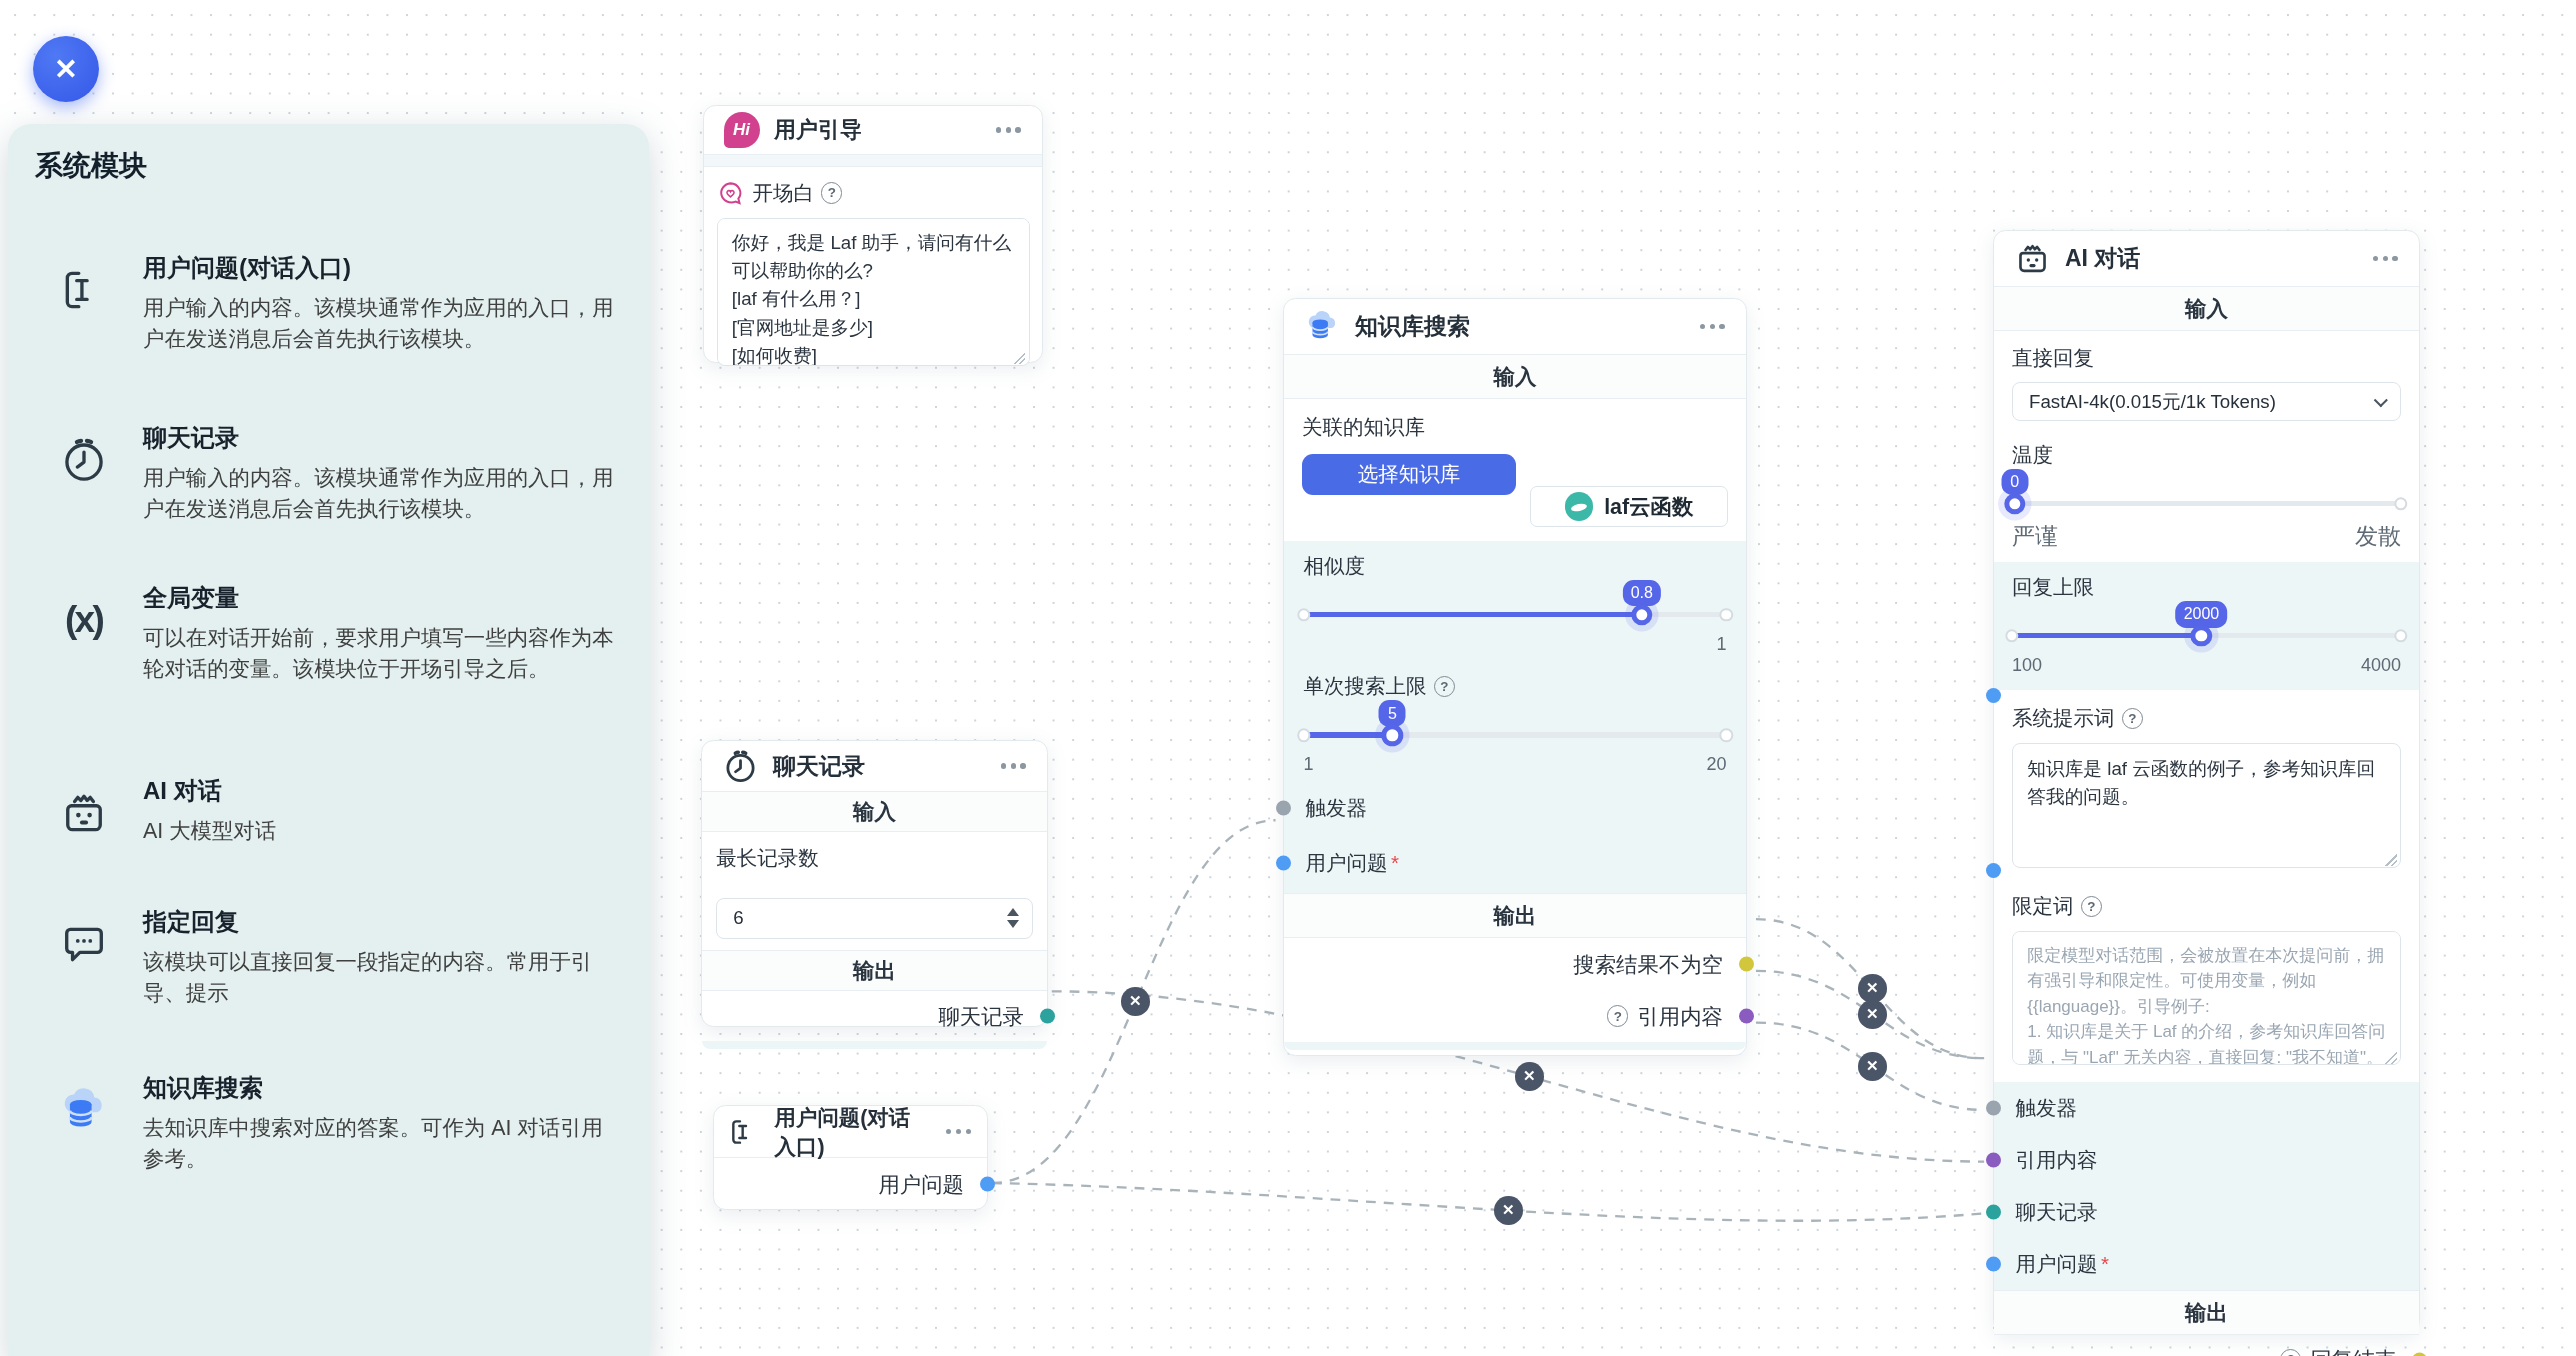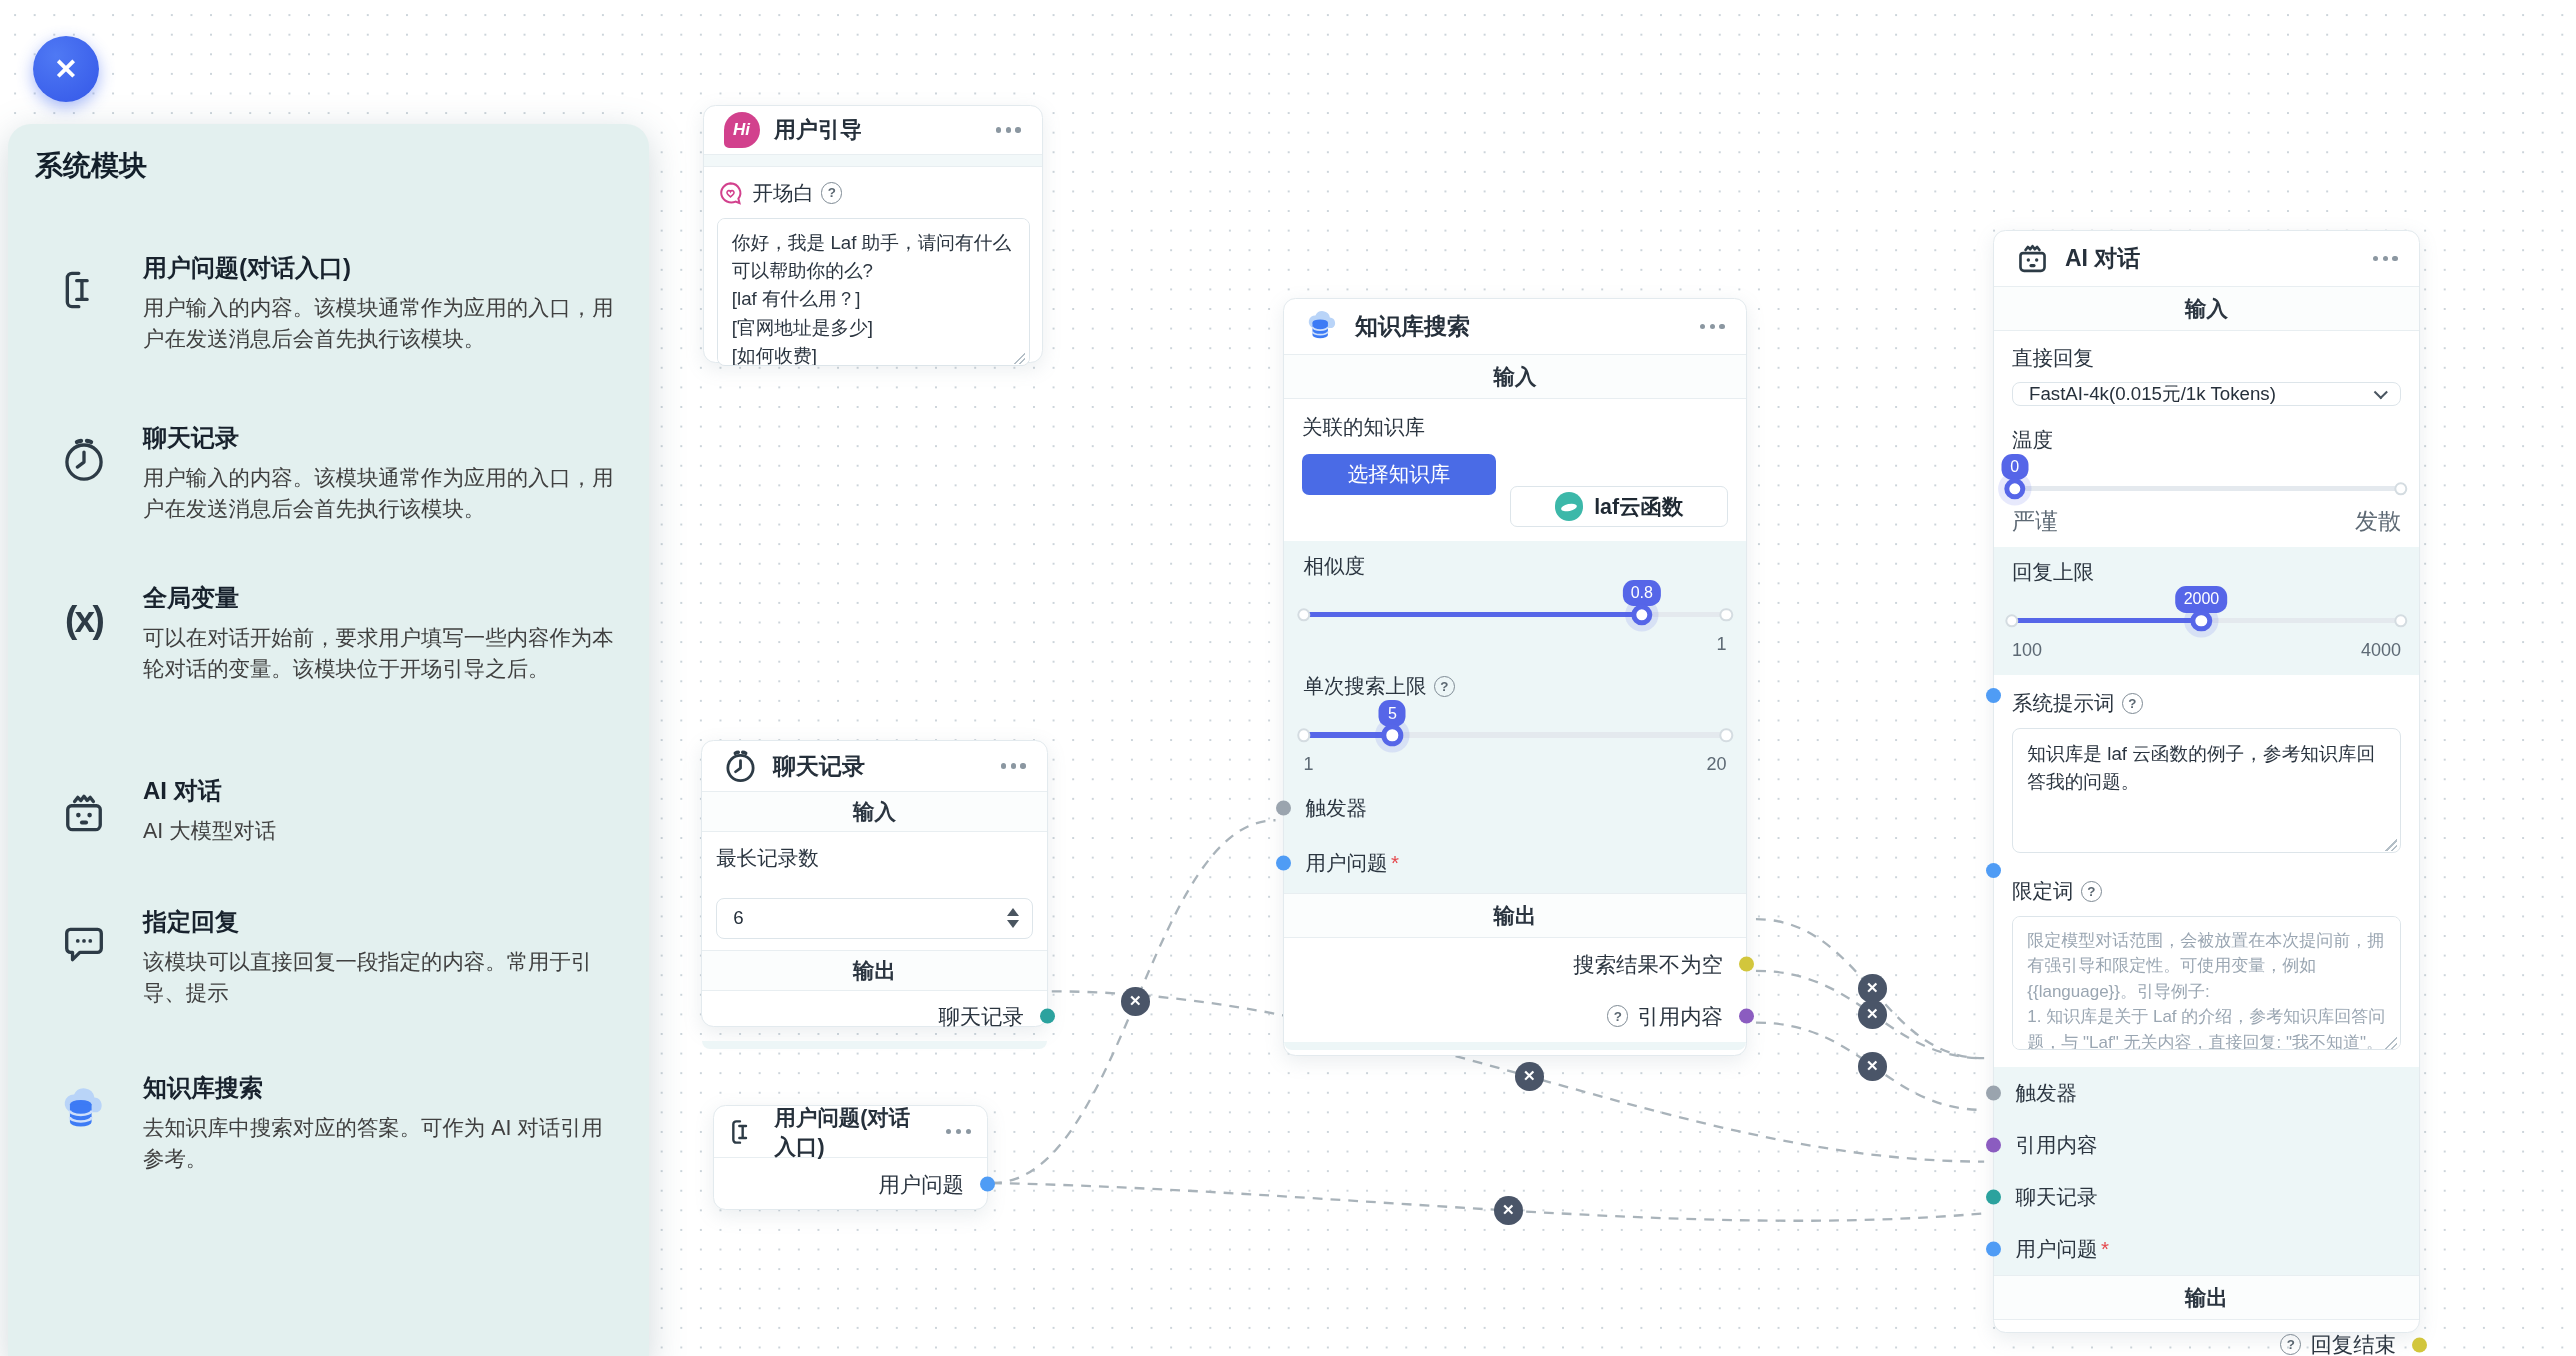--- a/index.html
+++ b/index.html
@@ -66,21 +66,21 @@
   .minmax { display:flex; justify-content:space-between; font-size:18px; color:#5d6974; padding:1.8px 0 7.1px; }
   .minmax.right-only { justify-content:flex-end; }
 
   
   .numbox { display:flex; align-items:center; height:41px; border:0.9px solid #dde5ea; border-radius:8px;
             background:#fff; padding:0 12.5px 0 16px; font-size:18.7px; cursor:text; }
   .spin { margin-left:auto; display:flex; flex-direction:column; gap:4.5px; cursor:pointer; }
   .spin i { width:0; height:0; border-left:6.2px solid transparent; border-right:6.2px solid transparent; }
   .spin .up { border-bottom:8px solid #4a5560; }
   .spin .dn { border-top:8px solid #4a5560; }
-  .selbox { display:flex; align-items:center; height:24px; border:0.9px solid #dde5ea; border-radius:8px;
+  .selbox { display:flex; align-items:center; height:39px; border:0.9px solid #dde5ea; border-radius:8px;
             background:#fff; padding:0 16px; font-size:18.7px; cursor:pointer; }
   .chev { margin-left:auto; width:9.8px; height:9.8px; border-right:2.2px solid #4a5560;
           border-bottom:2.2px solid #4a5560; transform:rotate(45deg) translateY(-2.7px); }
 
   .btn-primary { height:41px; border:none; border-radius:7.1px; background:#4a6be6; color:#fff;
                  font-size:20.5px; font-family:inherit; cursor:pointer; }
   .btn-tag { height:41px; display:flex; align-items:center; justify-content:center; gap:10.7px;
              border:0.9px solid #dde5ea; border-radius:7.1px; background:#fff; font-size:21.4px;
              font-weight:700; color:#1f2933; cursor:pointer; }
   .laf-ic { width:28.5px; height:28.5px; border-radius:50%; background:#3cb8a9; position:relative; flex:none; }
@@ -114,21 +114,21 @@
                 font-style:italic; font-weight:700; font-size:17px; }
   .thinband { height:12.5px; background:#f2f8f9; border-top:0.9px solid #e8eef1; border-bottom:0.9px solid #e8eef1; }
   #nodeGuide .body { padding:12.5px 12.5px 0; }
   .heart-ic { width:27px; height:27px; color:#d2418d; flex:none; }
 
   #nodeKB { left:1283px; top:298px; width:464px; height:758px; }
   #nodeKB .node-header { height:55px; }
   #nodeKB .band { height:45px; }
   .kb-sec1 { padding:14.3px 18px; }
   .kb-btnrow { display:flex; gap:14.3px; margin-top:12.5px; }
-  .kb-btnrow .btn-primary { width:194px; flex:none; }
+  .kb-btnrow .btn-primary { width:214px; flex:none;border-radius:11px; }
   .kb-btnrow .btn-tag { flex:1;margin-top:32px; }
   #nodeKB .tintblock { padding-bottom:1.8px; }
   #nodeKB .row.in { height:52px; }
   #nodeKB .row.q { height:57px; }
   #nodeKB .row.out { height:52px; font-size:21.4px; }
   .bstrip { height:8px; background:#edf6f7; border-radius:0 0 11.6px 11.6px; }
 
   #nodeChat { left:701px; top:740px; width:347px; height:287px; }
   #nodeChat .node-header { height:50px; }
   #nodeChat .band { height:41px; }

